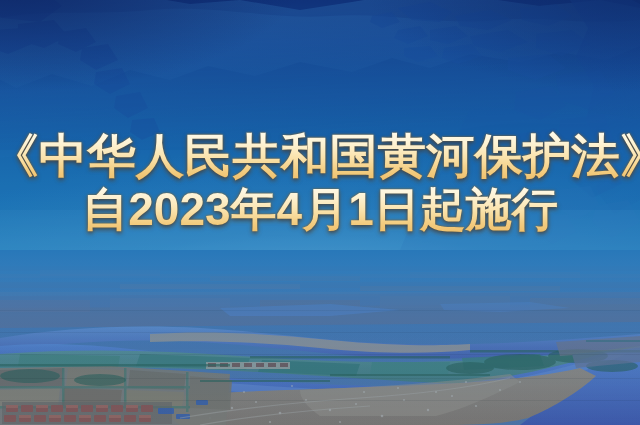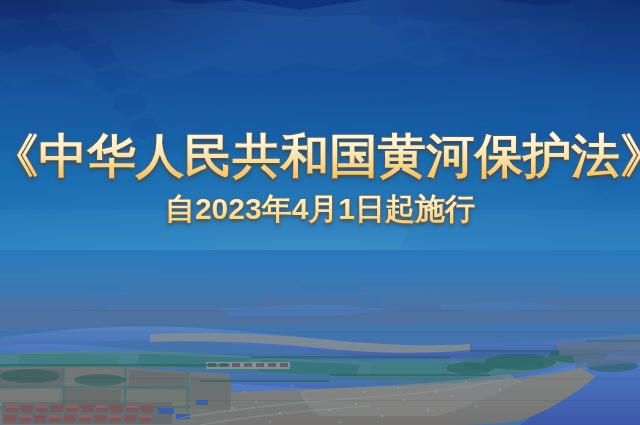--- a/index.html
+++ b/index.html
@@ -117,21 +117,21 @@
     -webkit-text-fill-color: transparent;
     filter: drop-shadow(0 2px 2px rgba(6,30,72,0.55))
             drop-shadow(0 0 1px rgba(168,112,26,0.9));
   }
   .title-line-1 {
     font-size: 47px;
     line-height: 56px;
     transform: scaleX(1.03);
   }
   .title-line-2 {
-    font-size: 30px;
+    font-size: 46px;
     line-height: 54px;
     margin-top: -2px;
   }
 </style>
 </head>
 <body>
 
 <div id="poster">
 
   <div class="sky"></div>

